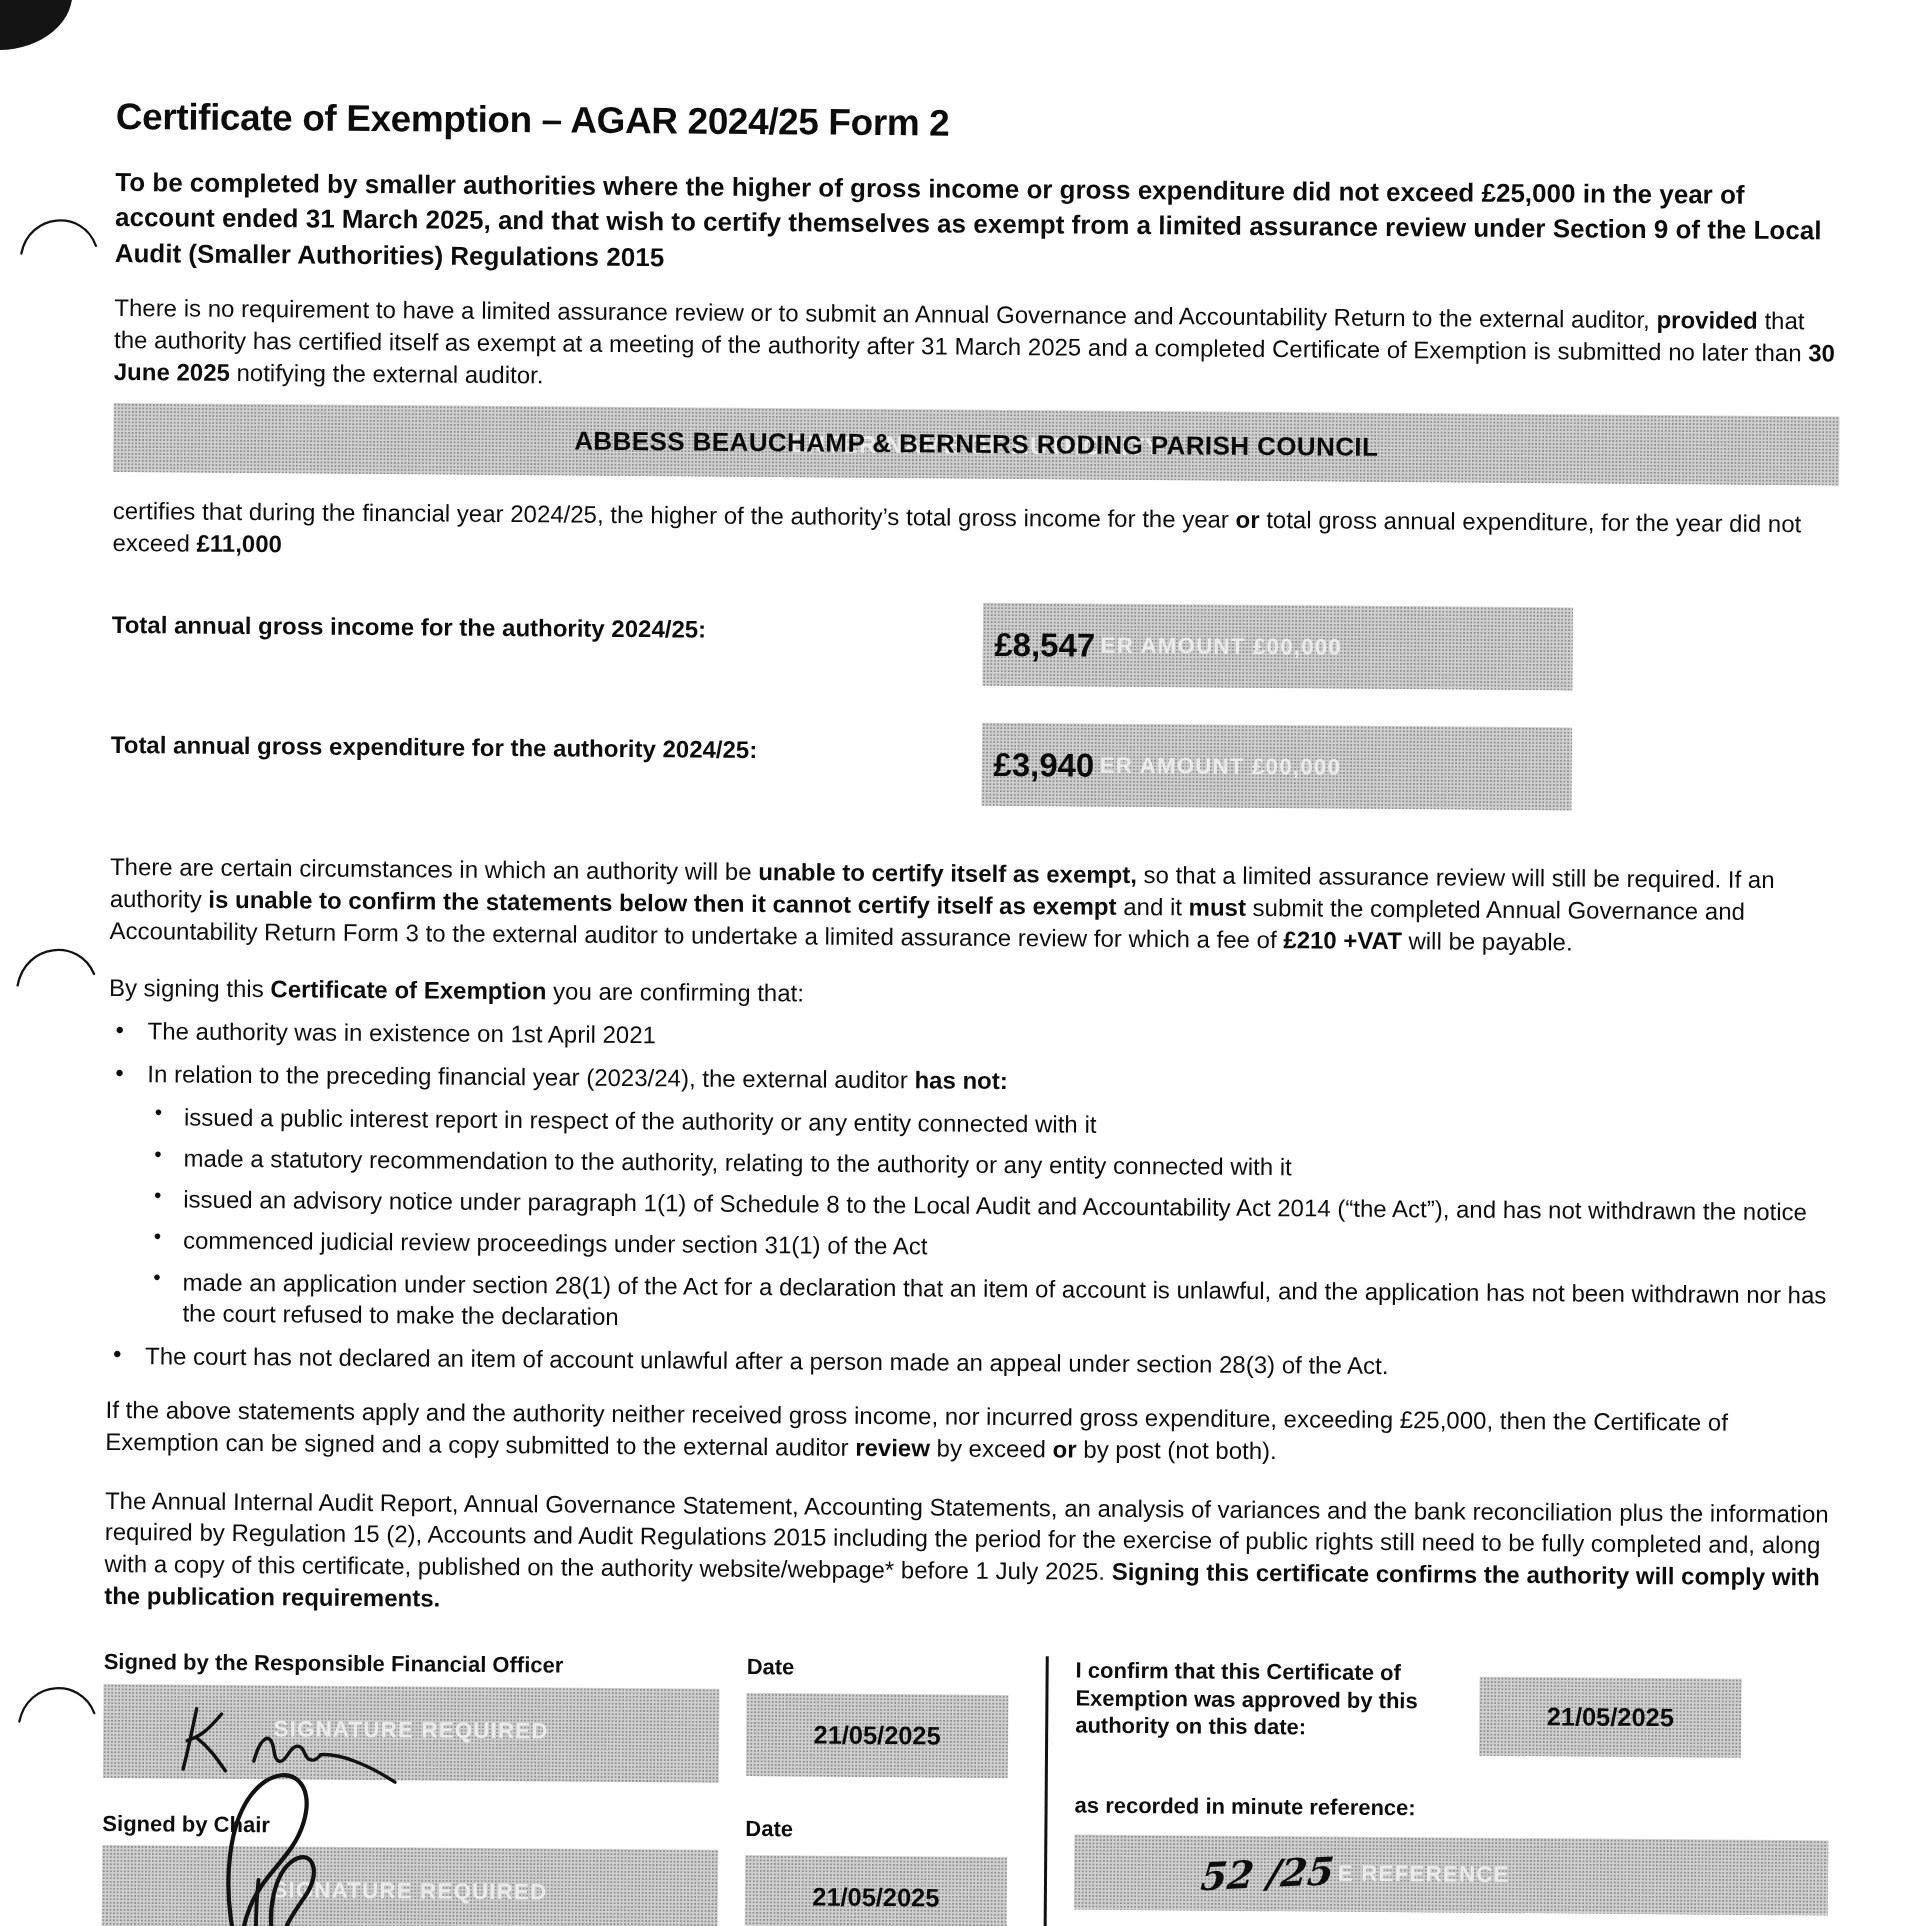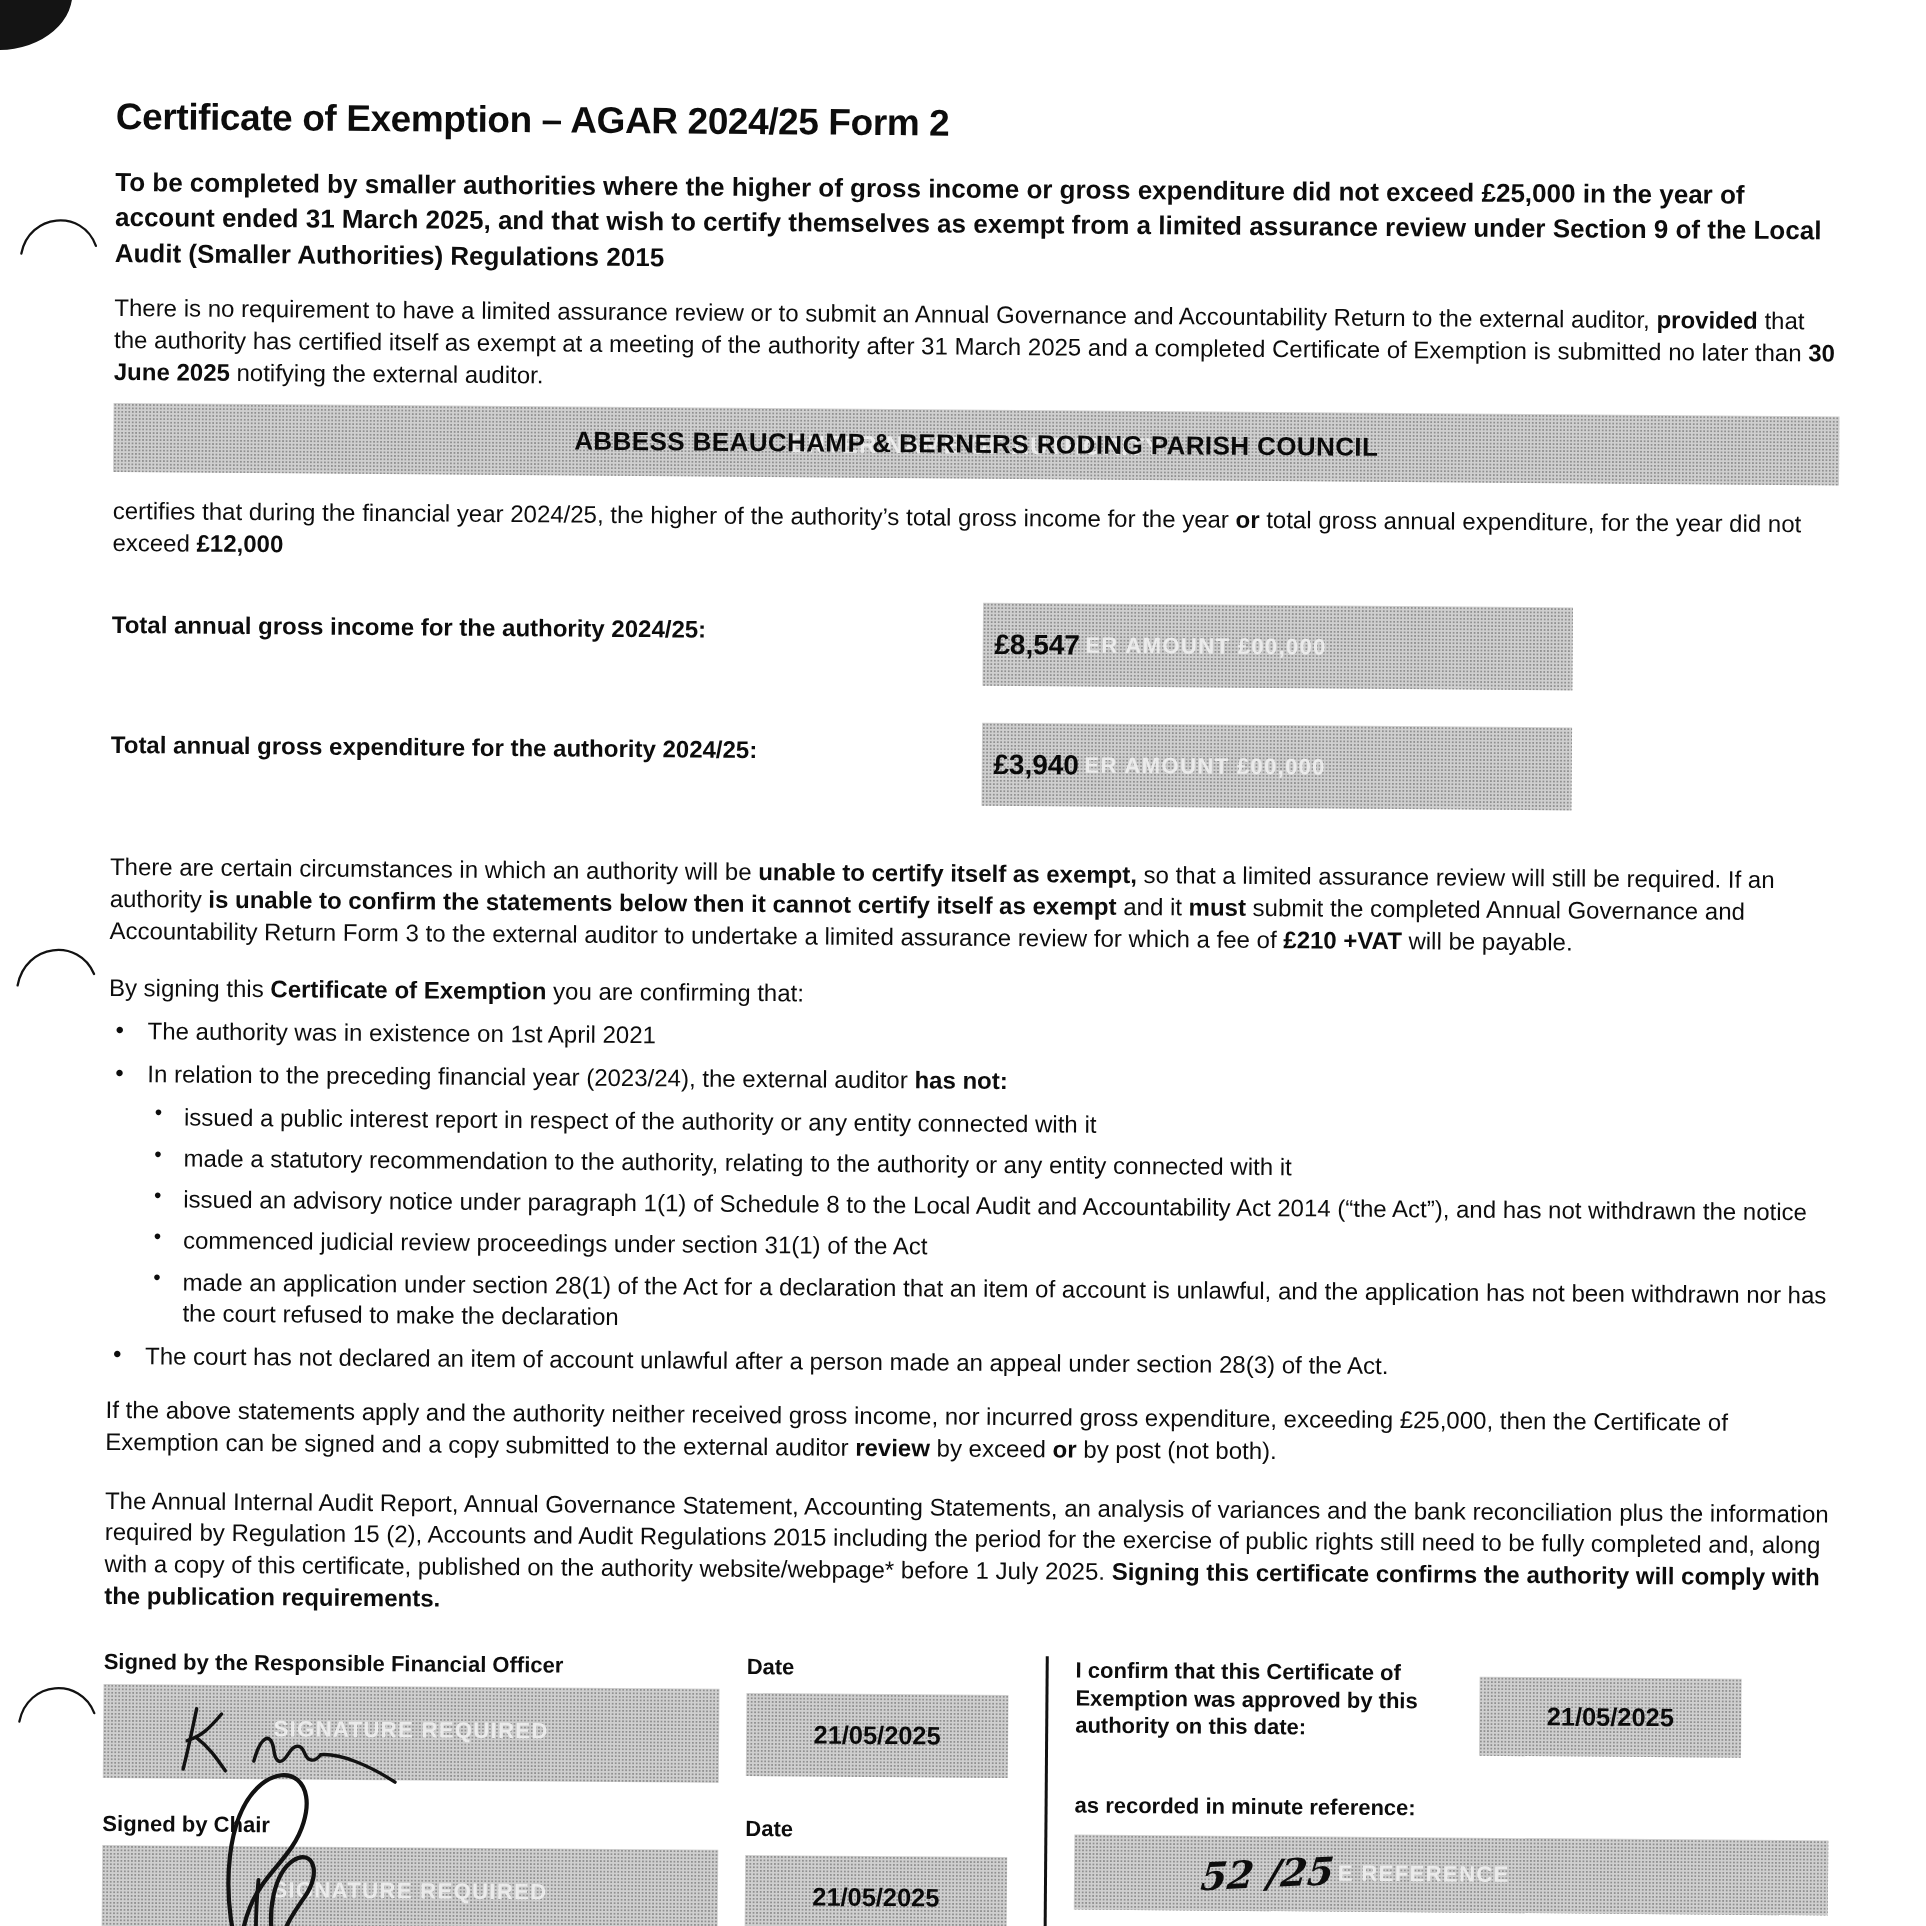--- a/index.html
+++ b/index.html
@@ -30,21 +30,21 @@
   .ghost{color:#ebebeb;font-weight:bold;letter-spacing:1.2px;white-space:nowrap;}
   .value{color:#0a0a0a;font-weight:bold;}
   
   .banner{height:69px;margin:3.9px 0 23px 0;display:flex;align-items:center;justify-content:center;}
   .banner .ghost{position:absolute;left:0;right:0;top:22.3px;text-align:center;font-size:24px;}
   .banner .value{position:relative;z-index:1;font-size:26px;letter-spacing:0.4px;text-align:center;}
   
   .amt-row{display:flex;align-items:flex-start;margin:37px 0 0 0;}
   .amt-row .lbl{font-size:24px;font-weight:bold;width:871px;padding-top:15.4px;}
   .amt-box{width:578px;height:83px;display:flex;align-items:center;padding-left:11.6px;}
-  .amt-box .value{font-size:28px;}
+  .amt-box .value{font-size:33px;}
   .amt-box .ghost{font-size:22.3px;margin-left:5.4px;}
   
   .bullets{margin:7.7px 0 23px 0;}
   .bl1{position:relative;padding-left:39px;font-size:24px;line-height:1.3;margin:11.6px 0;}
   .bl1::before{content:"\2022";position:absolute;left:7px;top:-1.5px;font-size:24px;}
   .bl2{position:relative;padding-left:37px;font-size:24px;line-height:1.3;margin:10px 0 10px 39px;}
   .bl2::before{content:"\2022";position:absolute;left:7.7px;top:-2.3px;font-size:21px;}
   
   .sig-wrap{display:flex;margin-top:37px;}
   .sig-left{width:921px;flex:none;display:grid;grid-template-columns:616px 262px;column-gap:27px;}
@@ -94,21 +94,21 @@
 
     <p class="lead">To be completed by smaller authorities where the higher of gross income or gross expenditure  did not exceed £25,000 in the year of account ended 31 March 2025, and that wish to certify  themselves as exempt from a limited assurance review under Section 9 of the Local Audit (Smaller Authorities) Regulations 2015</p>
 
     <p class="para"><span>There is no requirement to have a limited assurance review or to submit an Annual Governance and Accountability Return to the external auditor, </span><span class="b">provided</span><span> that the authority has certified itself as exempt at a meeting of the authority after 31 March 2025 and a completed Certificate of Exemption is submitted no later than </span><span class="b">30 June 2025</span><span> notifying the external auditor.</span></p>
 
     <div class="gbox banner">
       <span class="ghost">ENTER NAME OF AUTHORITY</span>
       <span class="value">ABBESS BEAUCHAMP &amp; BERNERS RODING PARISH COUNCIL</span>
     </div>
 
-    <p class="para"><span>certifies that during the financial year 2024/25, the higher of the authority’s total gross income for the year </span><span class="b">or</span><span> total gross annual expenditure, for the year did not exceed </span><span class="b">£12,000</span></p>
+    <p class="para"><span>certifies that during the financial year 2024/25, the higher of the authority’s total gross income for the year </span><span class="b">or</span><span> total gross annual expenditure, for the year did not exceed </span><span class="b">£11,000</span></p>
 
     <div class="amt-row">
       <div class="lbl">Total annual gross income for the authority 2024/25:</div>
       <div class="gbox amt-box">
         <span class="value">£8,547</span>
         <span class="ghost">ER AMOUNT £00,000</span>
       </div>
     </div>
 
     <div class="amt-row">

